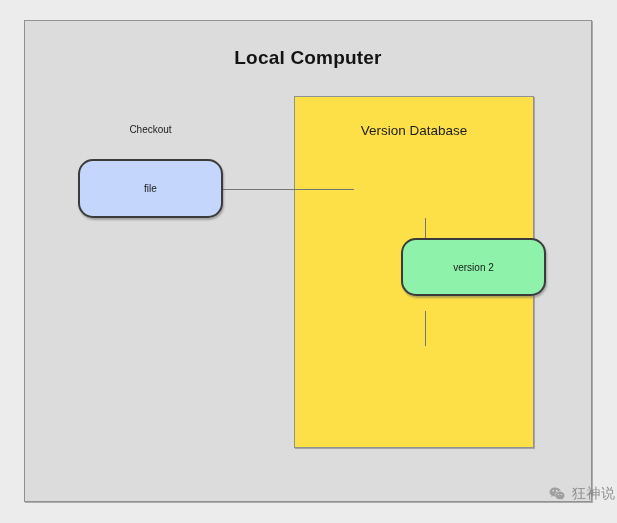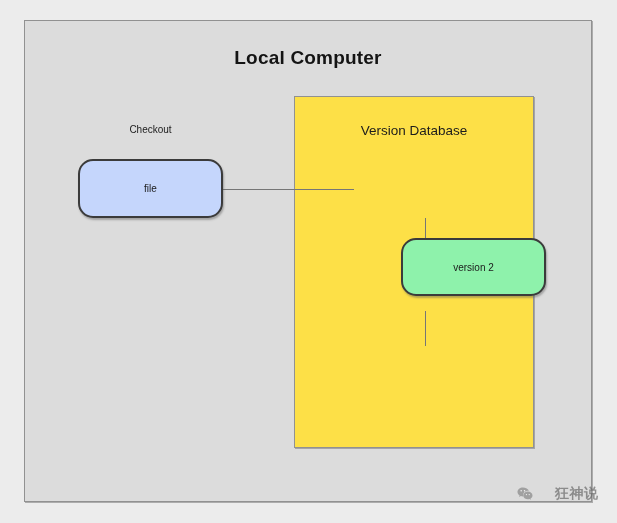--- a/index.html
+++ b/index.html
@@ -137,27 +137,26 @@
   }
   .edge-v2-v1 {
     left: 425px;
     top: 311px;
     height: 35px;
   }
 
   
   .watermark {
     position: absolute;
-    left: 516px;
+    left: 548px;
     top: 485px;
     display: flex;
     align-items: center;
-    gap: 21px;
+    gap: 6px;
     opacity: 0.72;
-    font-weight: bold;
   }
   .watermark-icon {
     width: 18px;
     height: 18px;
     flex: 0 0 18px;
   }
   .watermark-text {
     font-size: 14px;
     color: #6d6d6d;
     letter-spacing: 0.5px;

